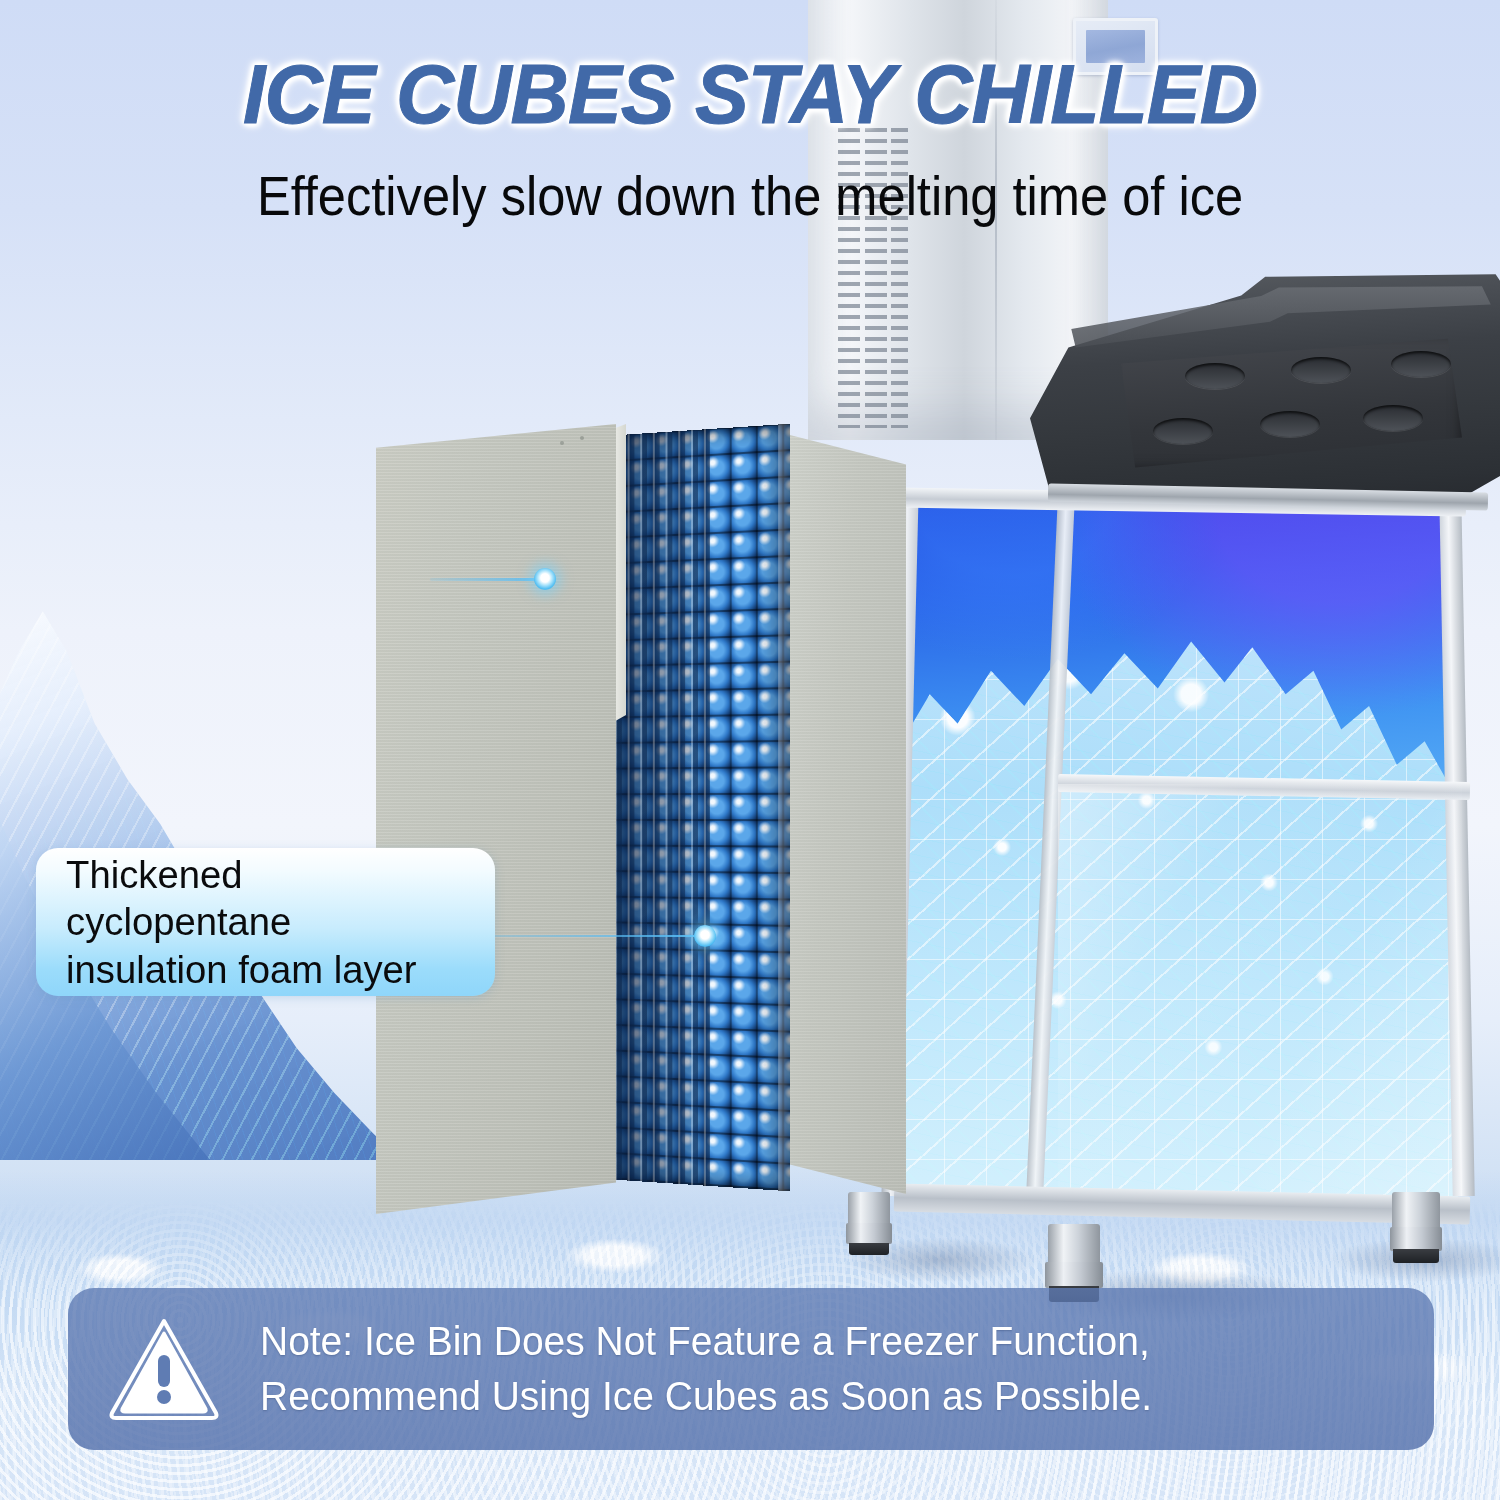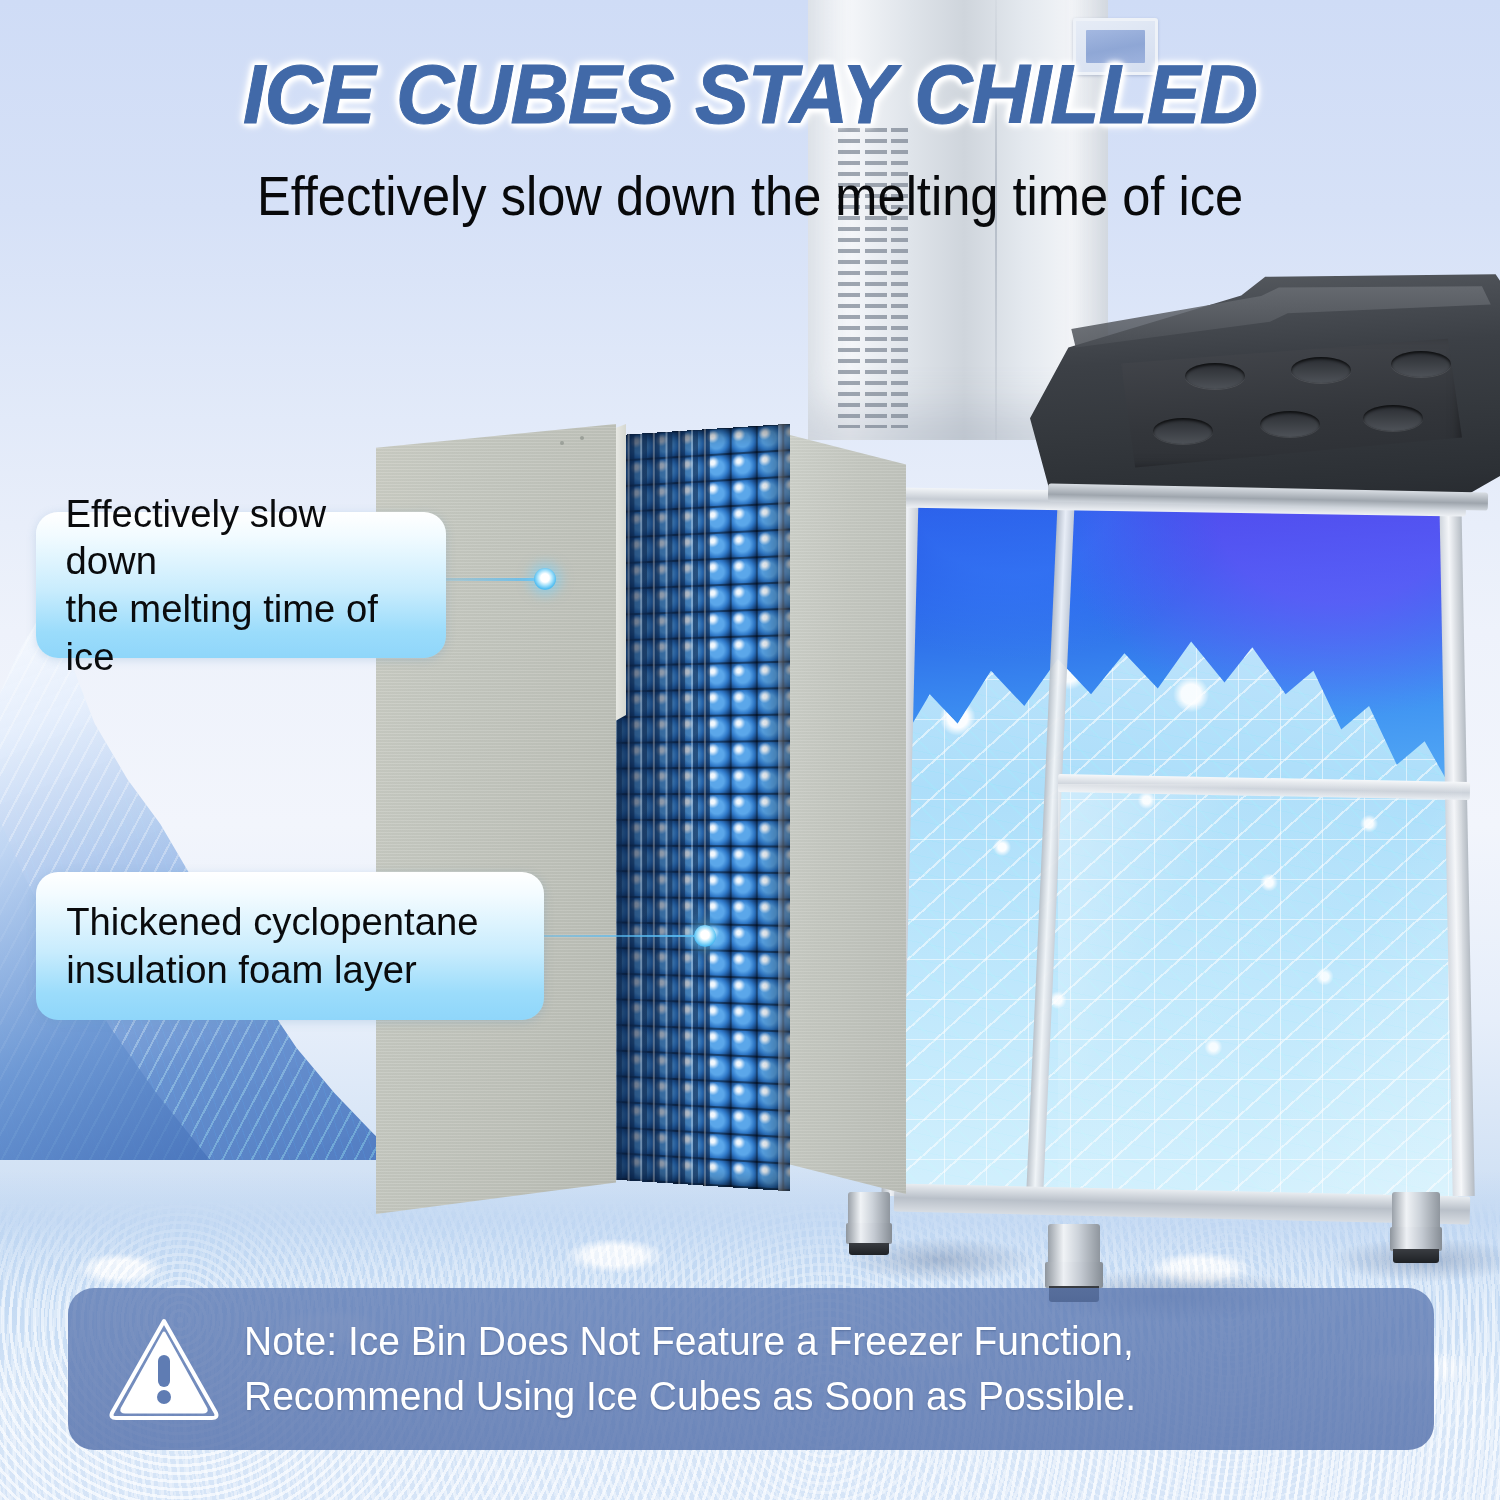--- a/index.html
+++ b/index.html
@@ -384,21 +384,21 @@
     position:absolute; width:22px; height:22px; border-radius:50%;
     background:radial-gradient(circle at 50% 45%, #ffffff 0 26%, #a7e2fb 46%, #4fbdf2 68%, rgba(79,189,242,0) 100%);
     box-shadow:0 0 12px 5px rgba(120,210,250,.55);
   }
 
   
   .note {
     position:absolute; left:68px; top:1288px; width:1366px; height:162px;
     background:linear-gradient(180deg, rgba(96,124,180,.80), rgba(88,116,174,.84));
     border-radius:26px;
-    display:flex; align-items:center; gap:24px;
+    display:flex; align-items:center; gap:40px;
     padding:0 34px 0 40px;
   }
   .warn-icon { position:relative; width:112px; height:104px; flex:0 0 112px; }
   .note-text {
     color:#ffffff;
     font-size:41px;
     line-height:1.34;
     transform:scaleX(.95);
     transform-origin:left center;
     text-shadow:0 1px 2px rgba(40,60,100,.35);
@@ -492,30 +492,24 @@
       <div class="leg-nut"></div>
       <div class="leg-foot"></div>
     </div>
   </div>
 
   <div class="headline">ICE CUBES STAY CHILLED</div>
   <div class="subhead">Effectively slow down the melting time of ice</div>
 
   <div class="leader" style="left:430px; top:578px; width:120px;"></div>
   <div class="leader-dot" style="left:534px; top:568px;"></div>
-  <div class="callout" style="left:36px; top:512px; width:410px; height:146px;">
-    <div class="callout-text">
-      <div>Effectively slow down</div>
-      <div>the melting time of ice</div>
-    </div>
-  </div>
 
   <div class="leader" style="left:448px; top:935px; width:258px; height:2px;"></div>
   <div class="leader-dot" style="left:694px; top:925px;"></div>
-  <div class="callout" style="left:36px; top:872px; width:508px; height:148px;">
+  <div class="callout" style="left:36px; top:848px; width:459px; height:148px;">
     <div class="callout-text">
       <div>Thickened cyclopentane</div>
       <div>insulation foam layer</div>
     </div>
   </div>
 
   <div class="note">
     <div class="warn-icon">
       <svg viewBox="0 0 112 104" width="112" height="104" aria-hidden="true">
         <path d="M56 4 L108 96 Q110 101 104 101 L8 101 Q2 101 4 96 Z" fill="none" stroke="#ffffff" stroke-width="4" stroke-linejoin="round"></path>

